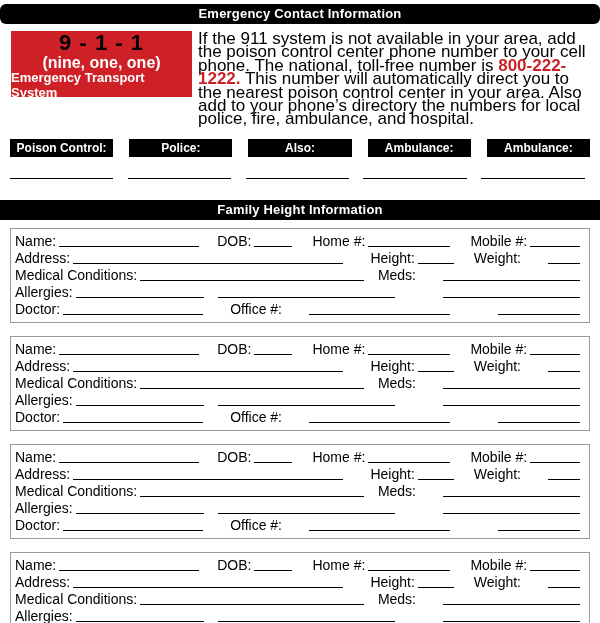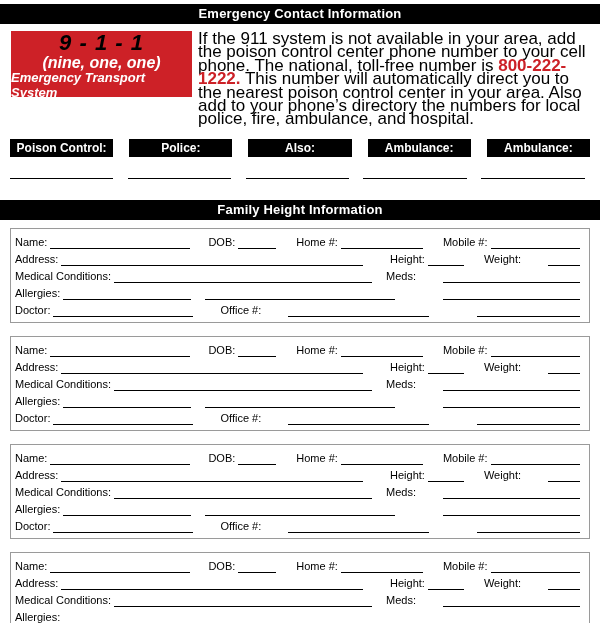--- a/index.html
+++ b/index.html
@@ -13,29 +13,29 @@
   .page { width: 600px; height: 623px; background: #fff; }
 
   
   .bar {
     width: 600px; height: 20px;
     background: #000; color: #fff;
     font-size: 13px; font-weight: bold;
     text-align: center; line-height: 20px;
     letter-spacing: 0.2px;
   }
-  .bar-top { margin-top: 4px; }
+  .bar-top { margin-top: 4px; border-radius: 6px; }
   .bar-family { margin-top: 20px; }
 
   
   .intro { display: flex; margin-top: 7px; padding: 0 5px 0 11px; }
   .redbox {
     width: 181px; height: 66px; background: #cd2127;
     display: flex; flex-direction: column; justify-content: center; align-items: center;
-    flex-shrink: 0; padding-top: 2px; font-style: italic;
+    flex-shrink: 0; padding-top: 2px;
   }
   .redbox .num { color: #000; font-weight: bold; font-size: 22px; line-height: 24px; letter-spacing: 1px; }
   .redbox .words { color: #ffffff; font-weight: bold; font-size: 16px; line-height: 15px; }
   .redbox .caption { color: #fff; font-weight: bold; font-size: 13px; line-height: 15px; }
   .intro-text {
     margin-left: 6px; padding-top: 1px;
     font-size: 17px; line-height: 13.4px;
   }
   .intro-text .phone { color: #cc2127; font-weight: bold; }
 
@@ -51,21 +51,21 @@
 
   
   .members { margin: 8px 10px 0 10px; }
   .member-block {
     border: 1px solid #9a9a9a;
     height: 95px;
     padding: 5px 9px 0 4px;
     margin-bottom: 13px;
     background: #fff;
   }
-  .frow { display: flex; align-items: center; height: 17px; font-size: 11px; }
+  .frow { display: flex; align-items: flex-start; height: 17px; font-size: 14px; }
   .lbl { line-height: 15px; white-space: nowrap; }
   .u { height: 13px; border-bottom: 1px solid #000; display: block; }
   .u-fill { flex: 1; }
   .w140 { width: 140px; } .w38 { width: 38px; } .w82 { width: 82px; }
   .w36 { width: 36px; } .w32 { width: 32px; } .w137 { width: 137px; }
   .w128 { width: 128px; } .w141 { width: 141px; }
   .ml3 { margin-left: 3px; } .ml9 { margin-left: 27px; } .ml14 { margin-left: 14px; }
   .ml18 { margin-left: 18px; } .ml20 { margin-left: 20px; } .ml48 { margin-left: 48px; }
 </style>
 </head>

